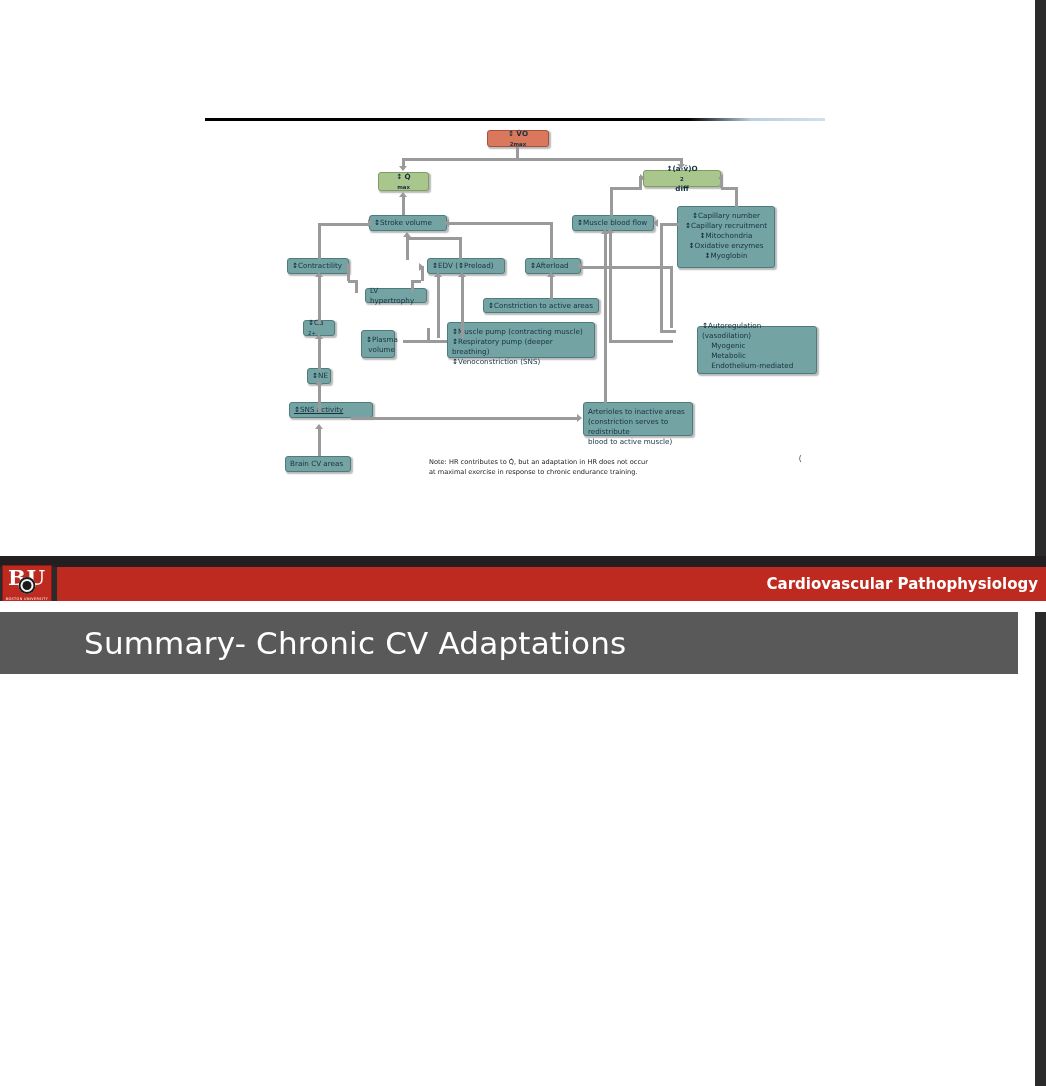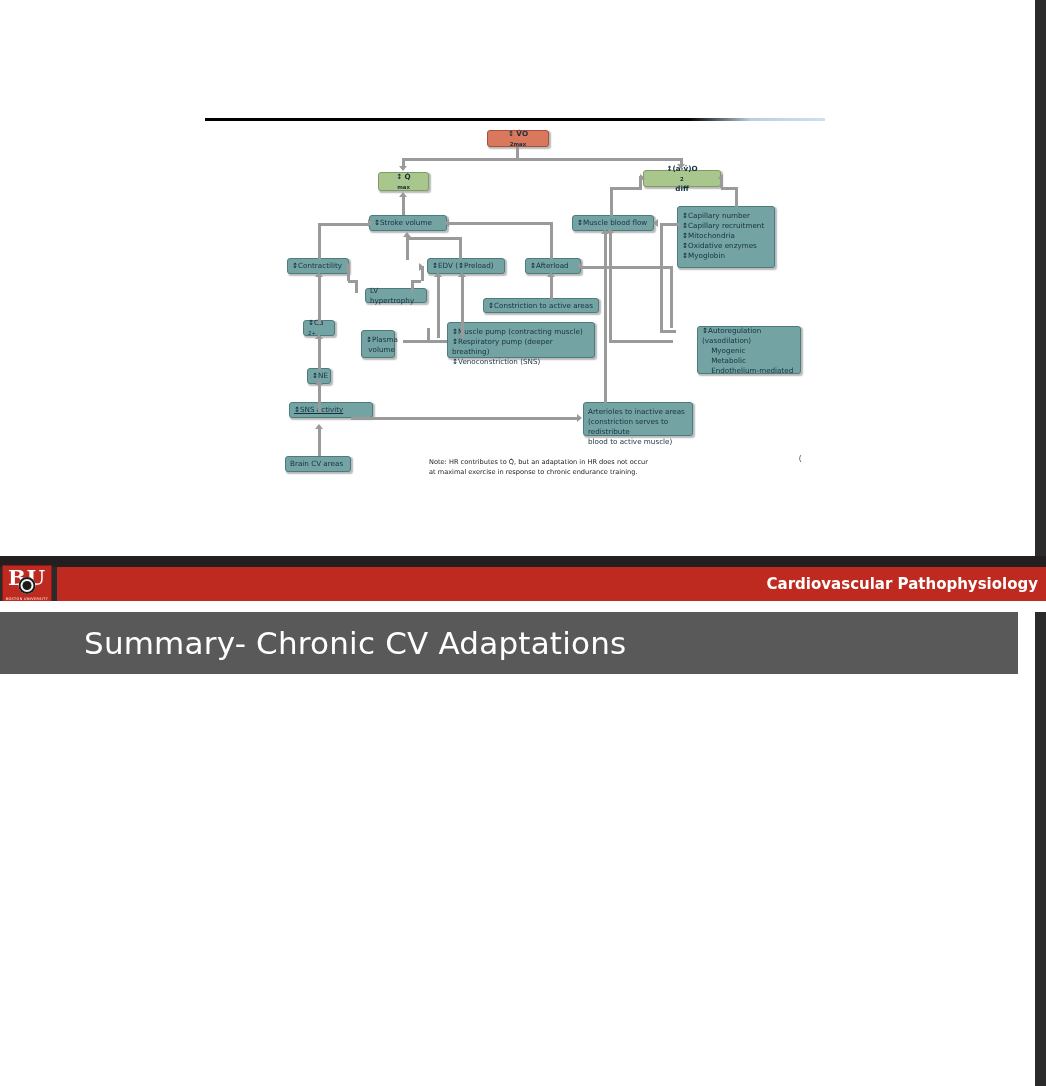--- a/index.html
+++ b/index.html
@@ -88,21 +88,21 @@
       </div>
 
       <div class="node n-teal" style="left:164px;top:97px;width:78px;height:16px;">
         <span><b class="ar">↕</b>Stroke volume</span>
       </div>
       <div class="node n-teal" style="left:367px;top:97px;width:82px;height:16px;">
         <span><b class="ar">↕</b>Muscle blood flow</span>
       </div>
 
       <div class="node n-teal" style="left:472px;top:88px;width:98px;height:62px;align-items:flex-start;">
-        <span style="padding-top:2px;">
+        <span style="padding-top:2px;text-align:center;">
           <b class="ar">↕</b>Capillary number<br>
           <b class="ar">↕</b>Capillary recruitment<br>
           <b class="ar">↕</b>Mitochondria<br>
           <b class="ar">↕</b>Oxidative enzymes<br>
           <b class="ar">↕</b>Myoglobin
         </span>
       </div>
 
       <div class="node n-teal" style="left:82px;top:140px;width:62px;height:16px;">
         <span><b class="ar">↕</b>Contractility</span>
@@ -127,21 +127,21 @@
       <div class="node n-teal" style="left:156px;top:212px;width:34px;height:28px;align-items:flex-start;">
         <span style="padding-top:2px;"><b class="ar">↕</b>Plasma<br>&nbsp;volume</span>
       </div>
       <div class="node n-teal" style="left:242px;top:204px;width:148px;height:36px;align-items:flex-start;">
         <span style="padding-top:2px;">
           <b class="ar">↕</b>Muscle pump (contracting muscle)<br>
           <b class="ar">↕</b>Respiratory pump (deeper breathing)<br>
           <b class="ar">↕</b>Venoconstriction (SNS)
         </span>
       </div>
-      <div class="node n-teal" style="left:492px;top:208px;width:104px;height:48px;align-items:center;">
+      <div class="node n-teal" style="left:492px;top:208px;width:120px;height:48px;align-items:flex-end;">
         <span style="padding-top:2px;">
           <b class="ar">↕</b>Autoregulation (vasodilation)<br>
           &nbsp;&nbsp;&nbsp;&nbsp;Myogenic<br>
           &nbsp;&nbsp;&nbsp;&nbsp;Metabolic<br>
           &nbsp;&nbsp;&nbsp;&nbsp;Endothelium-mediated
         </span>
       </div>
 
       <div class="node n-teal" style="left:102px;top:250px;width:24px;height:16px;">
         <span><b class="ar">↕</b>NE</span>

